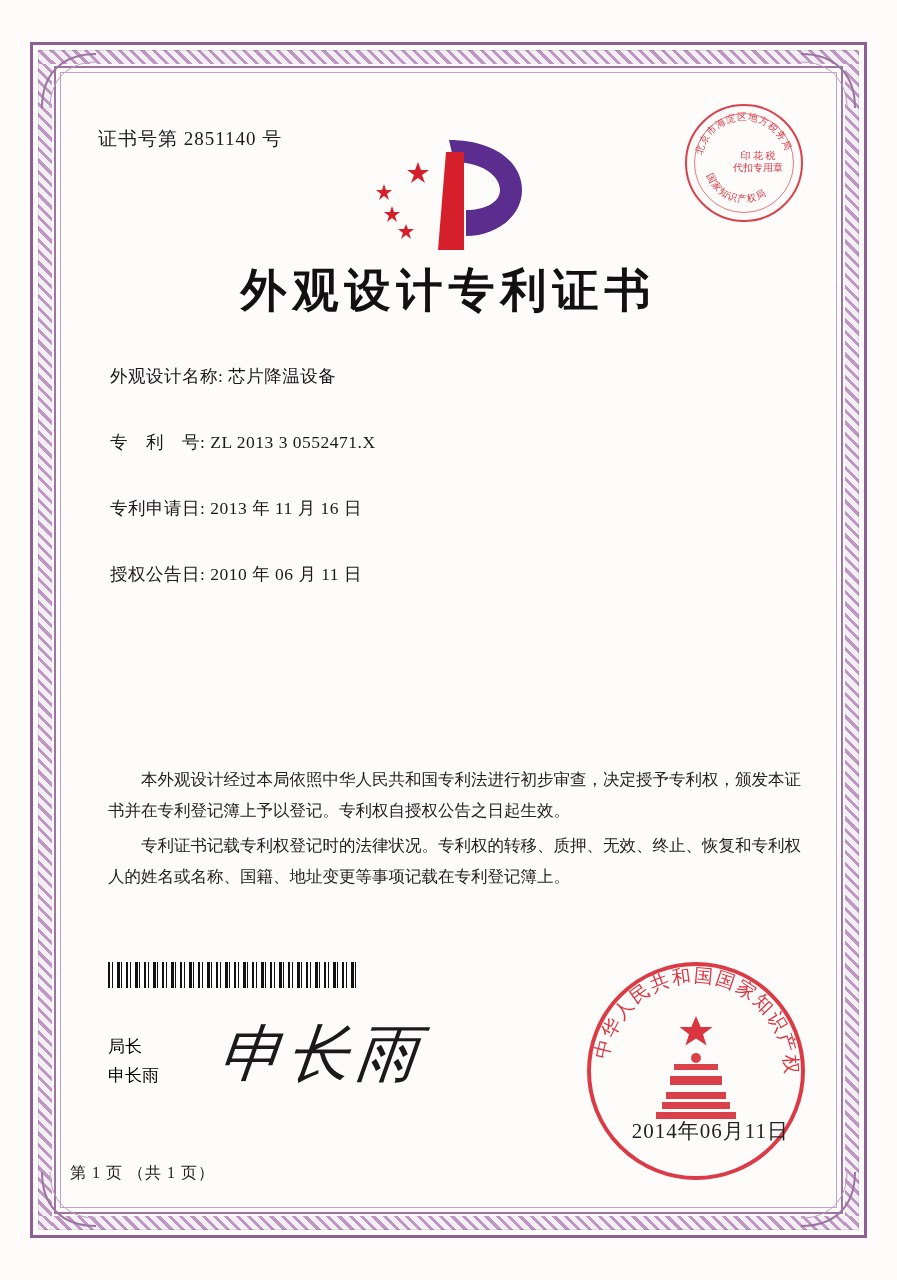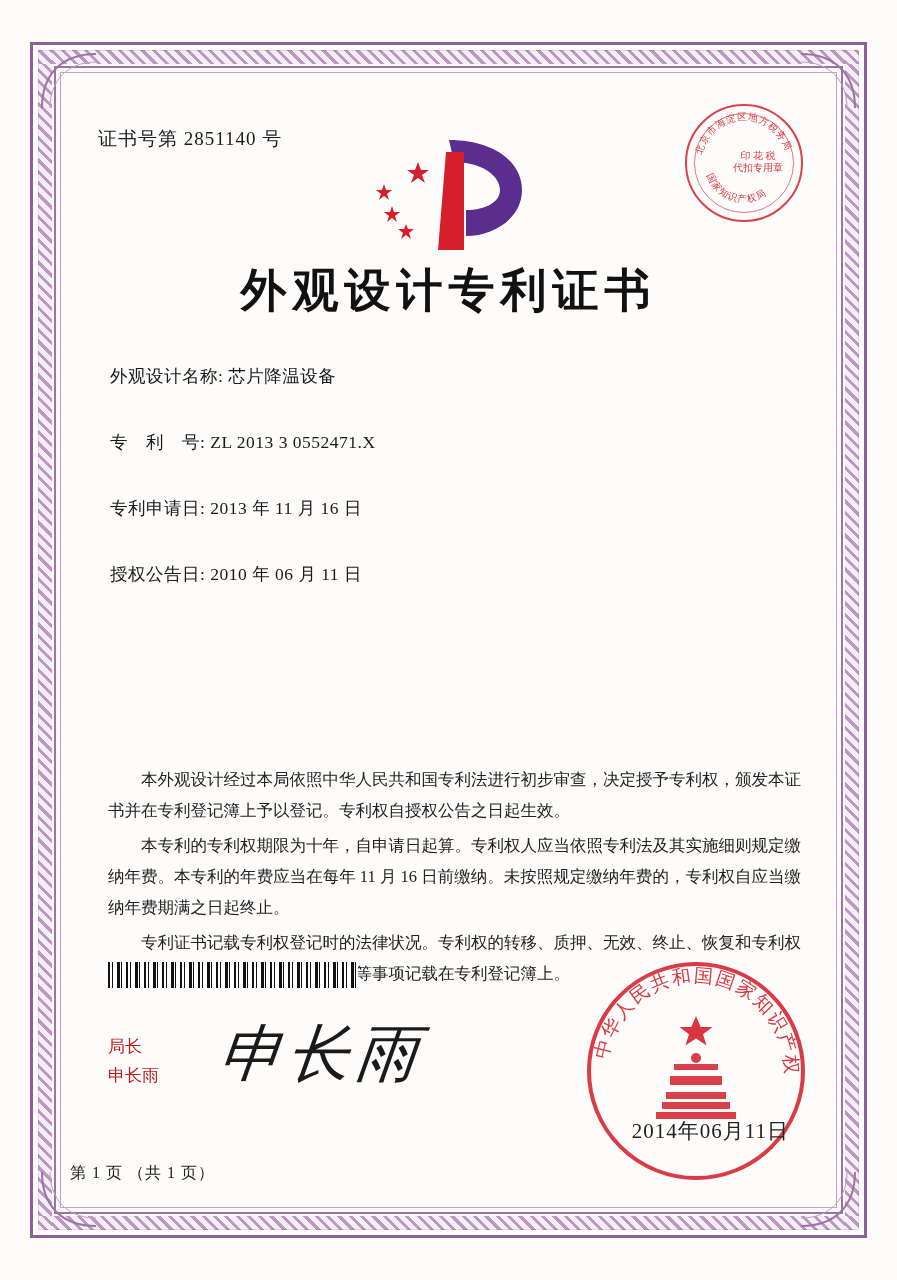--- a/index.html
+++ b/index.html
@@ -203,21 +203,21 @@
       #111 0 2px, #fff 2px 4px, #111 4px 5px, #fff 5px 9px,
       #111 9px 12px, #fff 12px 13px, #111 13px 14px, #fff 14px 18px);
   }
 
   .signature-block {
     position: absolute;
     left: 38px;
     top: 950px;
     font-size: 17px;
     line-height: 29px;
-    color: #b91c1c;
+    color: #000000;
     font-family: Liberation Serif, serif;
   }
   .hand-sign {
     position: absolute;
     left: 150px;
     top: 930px;
     font-size: 62px;
     color: #1a1a1a;
     font-family: "DejaVu Serif", serif;
     font-style: italic;
@@ -350,21 +350,20 @@
         <span class="val">2013 年 11 月 16 日</span>
       </div>
       <div class="field">
         <span class="lbl">授权公告日:</span>
         <span class="val">2010 年 06 月 11 日</span>
       </div>
     </div>
 
     <div class="paras">
       <p>本外观设计经过本局依照中华人民共和国专利法进行初步审查，决定授予专利权，颁发本证书并在专利登记簿上予以登记。专利权自授权公告之日起生效。</p>
-      <p>本专利的专利权期限为十年，自申请日起算。专利权人应当依照专利法及其实施细则规定缴纳年费。本专利的年费应当在每年 11 月 16 日前缴纳。未按照规定缴纳年费的，专利权自应当缴纳年费期满之日起终止。</p>
       <p>专利证书记载专利权登记时的法律状况。专利权的转移、质押、无效、终止、恢复和专利权人的姓名或名称、国籍、地址变更等事项记载在专利登记簿上。</p>
     </div>
 
     <div class="barcode"></div>
 
     <div class="signature-block">
       <div>局长</div>
       <div>申长雨</div>
     </div>
     <div class="hand-sign">申长雨</div>

